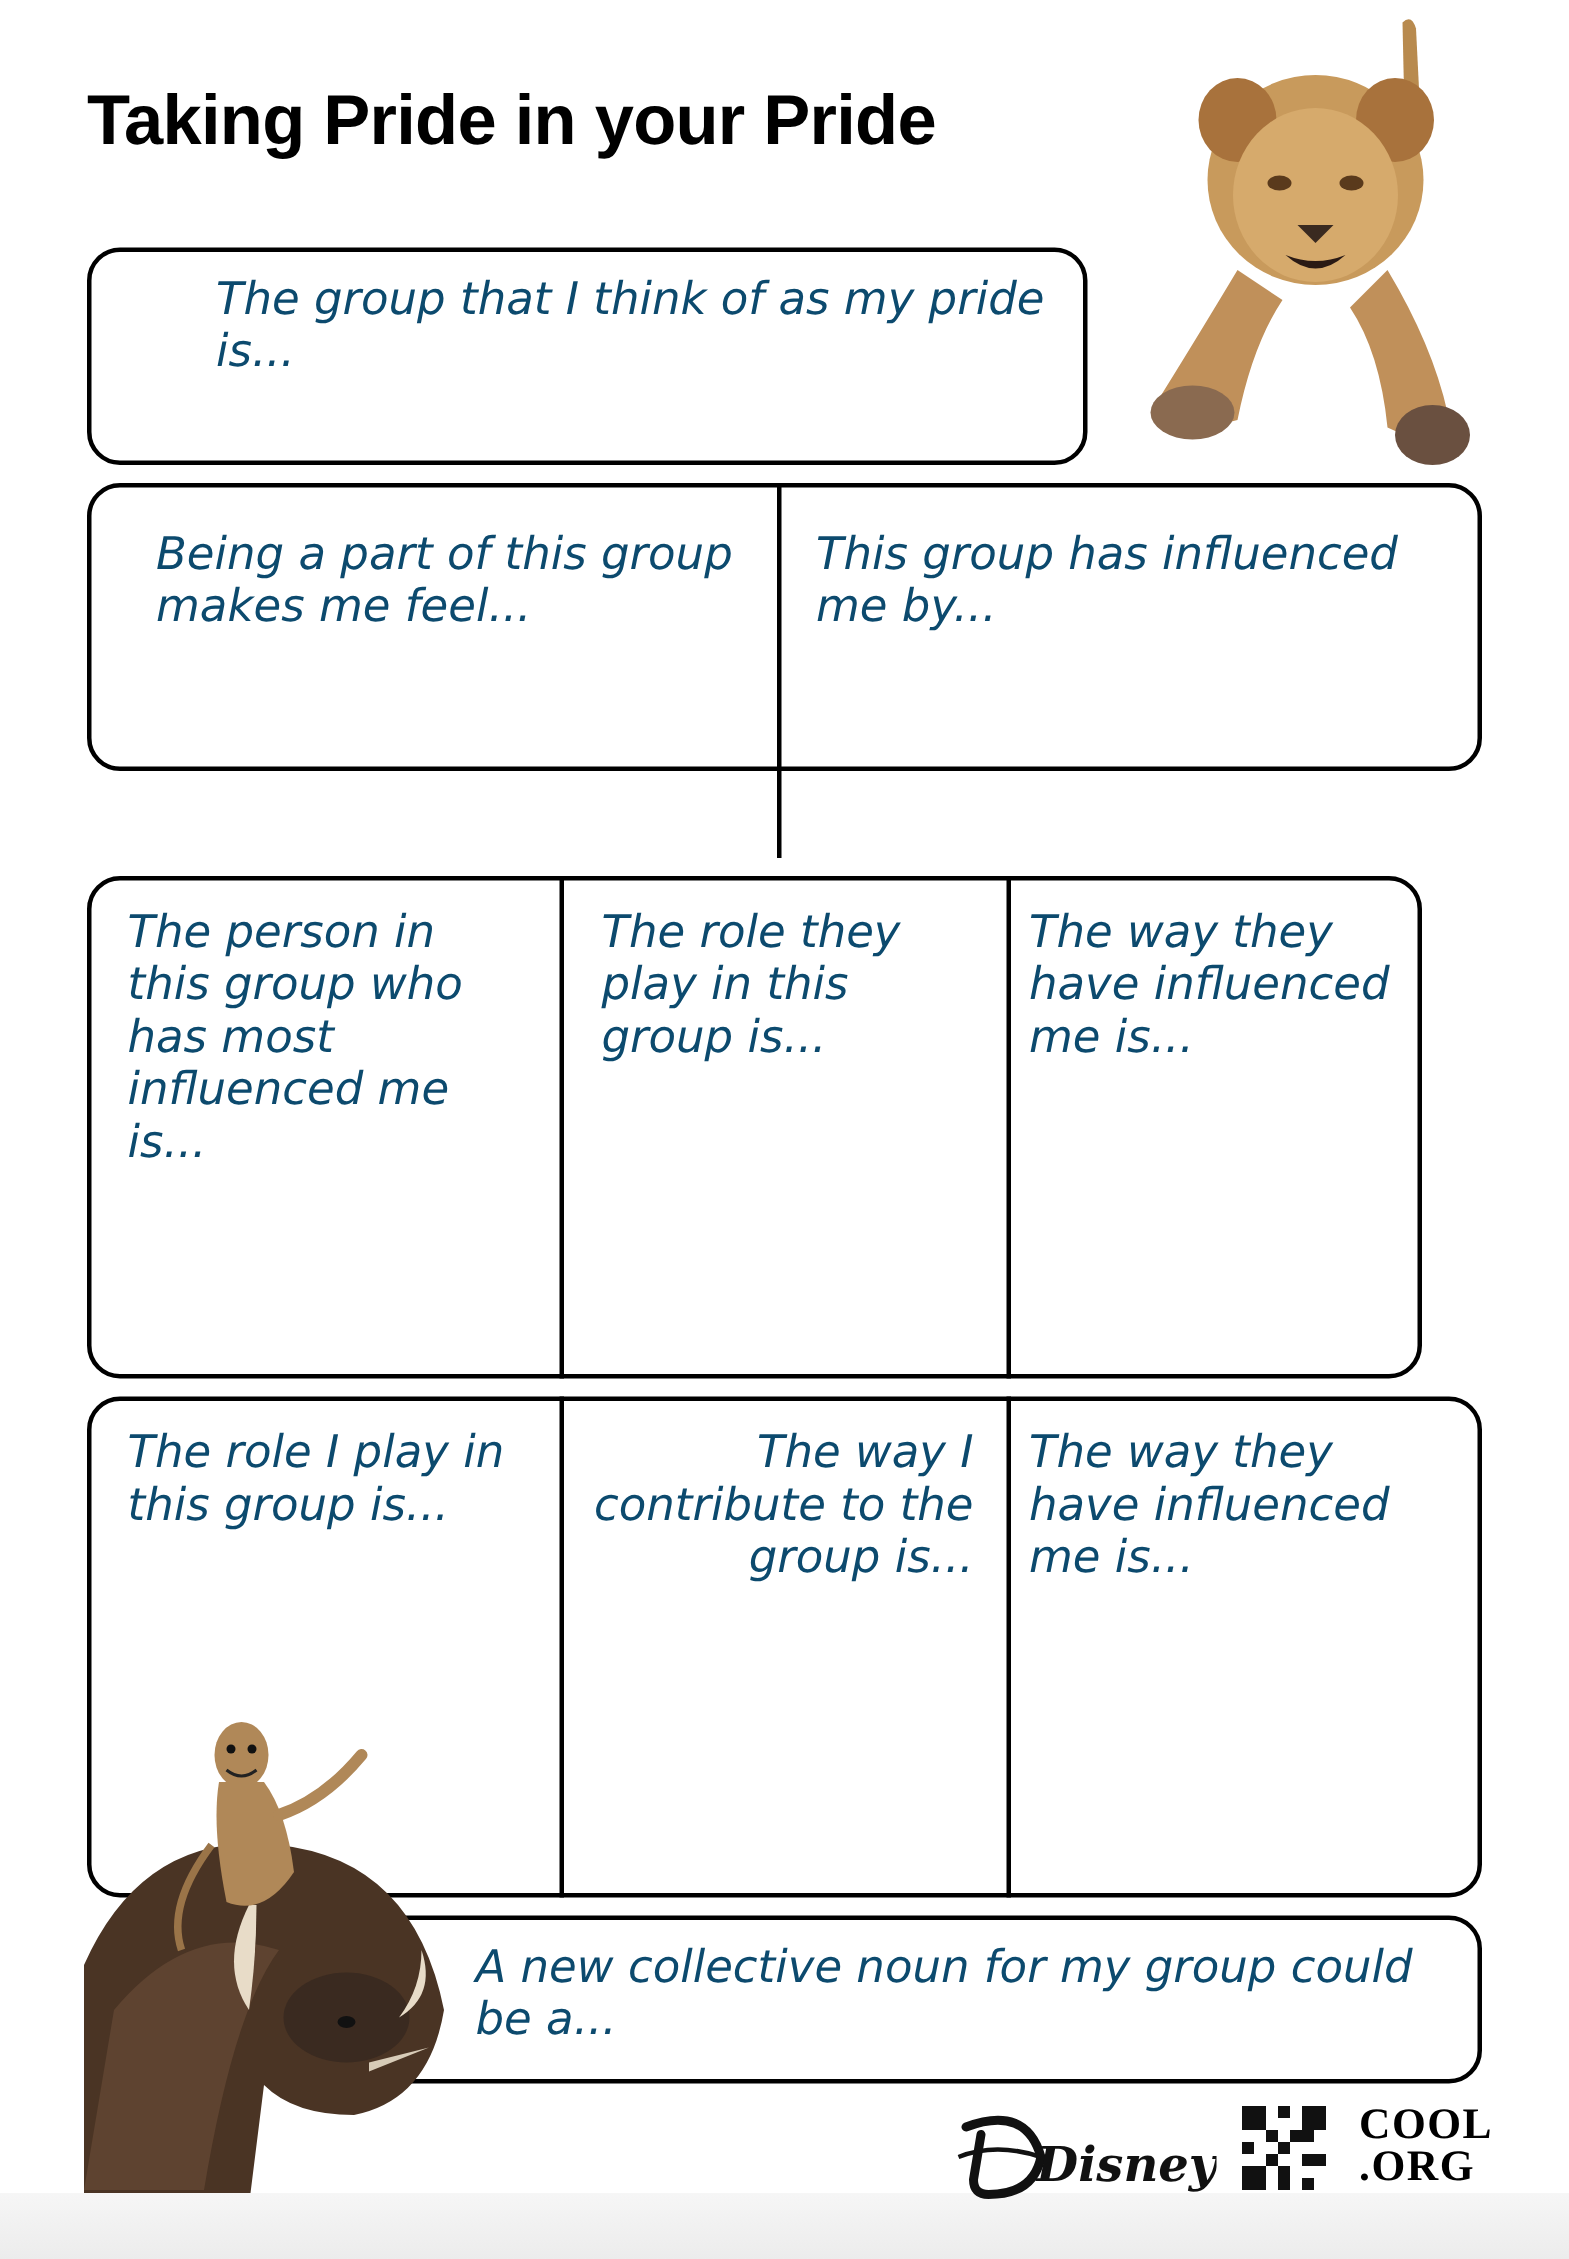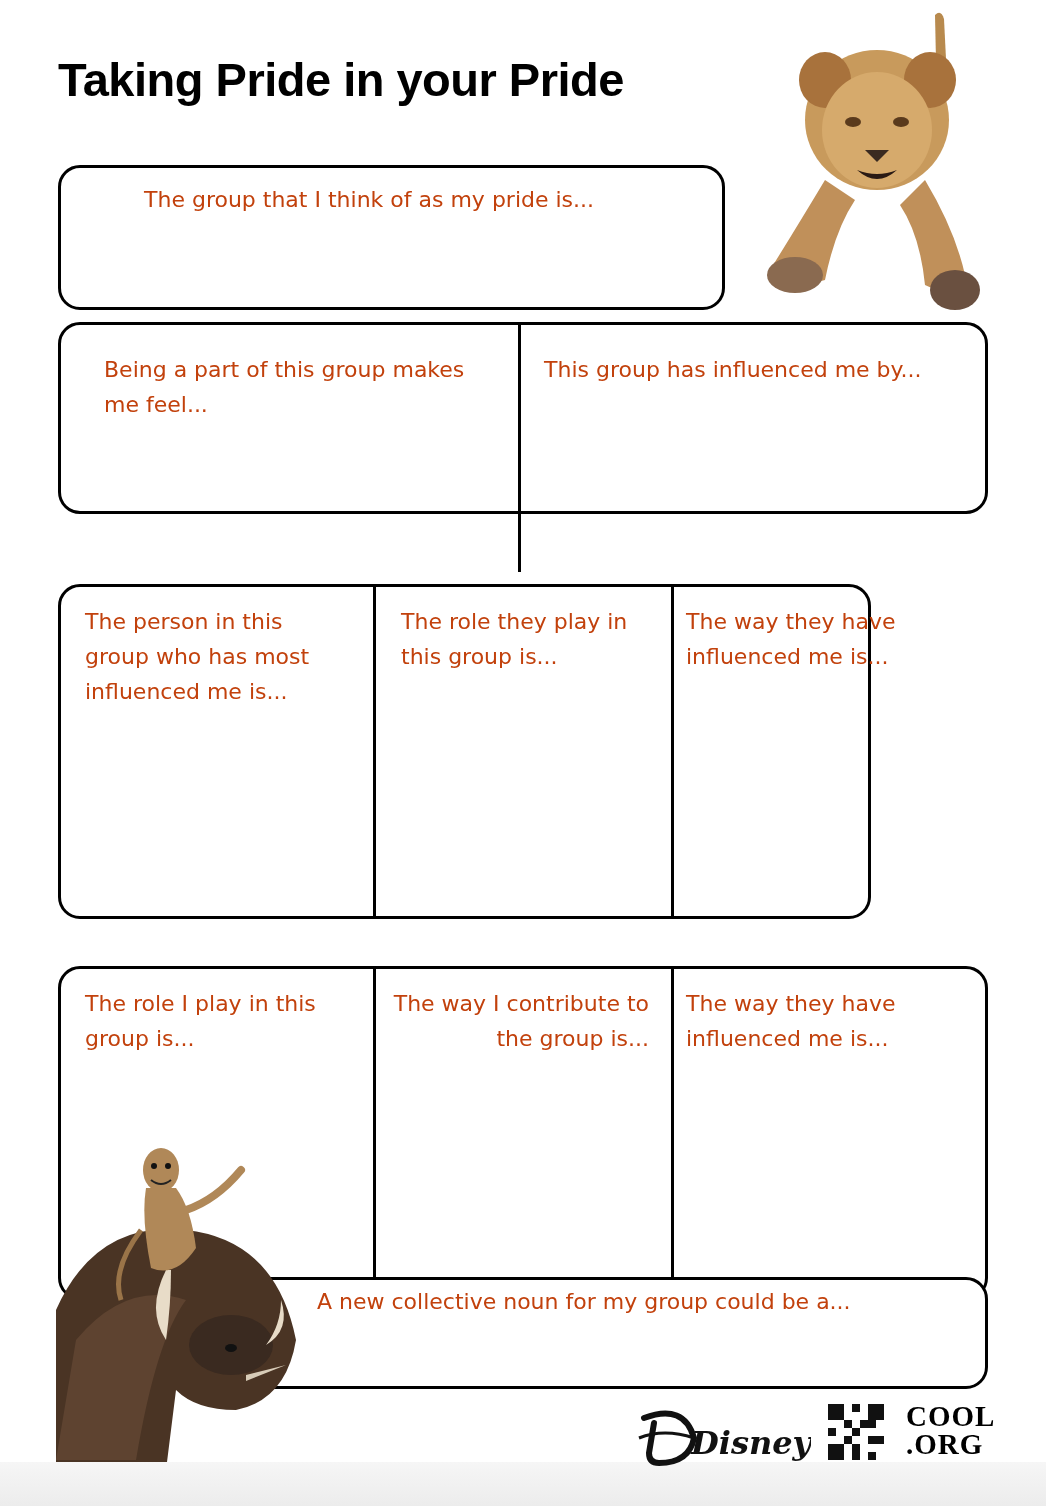--- a/index.html
+++ b/index.html
@@ -1,20 +1,20 @@
 <!DOCTYPE html>
 <html><head>
   <meta charset="utf-8">
   <style>
     html, body { margin:0; padding:0; }
     body { width:1046px; height:1506px; position:relative; background:#ffffff; overflow:hidden; font-family:"DejaVu Sans", sans-serif; color:#111; }
     .page-bottom { position:absolute; left:0; top:1462px; width:1046px; height:44px; background:linear-gradient(#f6f6f6,#ececec); }
     .title { position:absolute; left:58px; top:52px; font-family:"Liberation Sans", sans-serif; font-weight:bold; font-size:47px; letter-spacing:-0.5px; color:#000; margin:0; }
     .box { position:absolute; border:3px solid #000; border-radius:22px; box-sizing:border-box; background:#fff; }
-    .prompt { position:absolute; font-size:22px; line-height:35px; color:#c2410c; font-family:"DejaVu Sans", sans-serif; }
+    .prompt { position:absolute; font-size:30px; line-height:35px; color:#0c4a6e; font-family:"DejaVu Sans", sans-serif;font-style:italic; }
     .divider { position:absolute; width:3px; background:#000; }
     .lion { position:absolute; left:765px; top:10px; width:225px; height:300px; }
     .warthog { position:absolute; left:56px; top:1140px; width:250px; height:322px; }
     .logos { position:absolute; left:636px; top:1398px; height:80px; width:360px; }
   </style>
 </head>
 <body>
 
 <div class="page-bottom"></div>
 
@@ -39,38 +39,38 @@
 <div class="box" style="left:58px; top:165px; width:667px; height:145px;">
   <div class="prompt" style="left:83px; top:14px; width:560px;">The group that I think of as my pride is...</div>
 </div>
 
 <div class="box" style="left:58px; top:322px; width:930px; height:192px;">
   <div class="prompt" style="left:43px; top:27px; width:400px;">Being a part of this group makes me feel...</div>
   <div class="divider" style="left:457px; top:-3px; height:250px;"></div>
   <div class="prompt" style="left:483px; top:27px; width:420px;">This group has influenced me by...</div>
 </div>
 
-<div class="box" style="left:58px; top:584px; width:813px; height:335px;">
+<div class="box" style="left:58px; top:584px; width:890px; height:335px;">
   <div class="prompt" style="left:24px; top:17px; width:260px;">The person in this group who has most influenced me is...</div>
   <div class="divider" style="left:312px; top:-3px; height:335px;"></div>
   <div class="prompt" style="left:328px; top:17px; width:250px;margin-left:12px;">The role they play in this group is...</div>
   <div class="divider" style="left:610px; top:-3px; height:335px;"></div>
   <div class="prompt" style="left:625px; top:17px; width:250px;">The way they have influenced me is...</div>
 </div>
 
-<div class="box" style="left:58px; top:931px; width:930px; height:334px;margin-top:35px;">
+<div class="box" style="left:58px; top:931px; width:930px; height:334px;">
   <div class="prompt" style="left:24px; top:17px; width:260px;">The role I play in this group is...</div>
   <div class="divider" style="left:312px; top:-3px; height:334px;"></div>
   <div class="prompt" style="left:328px; top:17px; width:260px;text-align:right;">The way I contribute to the group is...</div>
   <div class="divider" style="left:610px; top:-3px; height:334px;"></div>
   <div class="prompt" style="left:625px; top:17px; width:250px;">The way they have influenced me is...</div>
 </div>
 
 <div class="box" style="left:238px; top:1277px; width:750px; height:112px;">
-  <div class="prompt" style="left:76px; top:4px; width:660px;">A new collective noun for my group could be a...</div>
+  <div class="prompt" style="left:76px; top:14px; width:660px;">A new collective noun for my group could be a...</div>
 </div>
 
 <svg class="warthog" viewBox="0 0 250 322">
   <path d="M0 170 q40 -90 130 -80 q90 10 110 110 q-10 60 -60 70 q-40 0 -60 -20 l-10 80 h-110z" fill="#4a3424"></path>
   <path d="M20 200 q50 -60 110 -40 q-30 40 -50 160 h-80z" fill="#5e4330"></path>
   <ellipse cx="175" cy="205" rx="42" ry="30" fill="#3a2a20"></ellipse>
   <ellipse cx="175" cy="208" rx="6" ry="4" fill="#111"></ellipse>
   <path d="M110 130 q-20 40 0 70 q5 -35 5 -70z" fill="#e8dcc8"></path>
   <path d="M225 160 q10 30 -15 45 q15 -20 15 -45z" fill="#e8dcc8"></path>
   <path d="M95 225 q40 20 70 5 q-30 15 -70 -5z" fill="#d8ccb8"></path>

